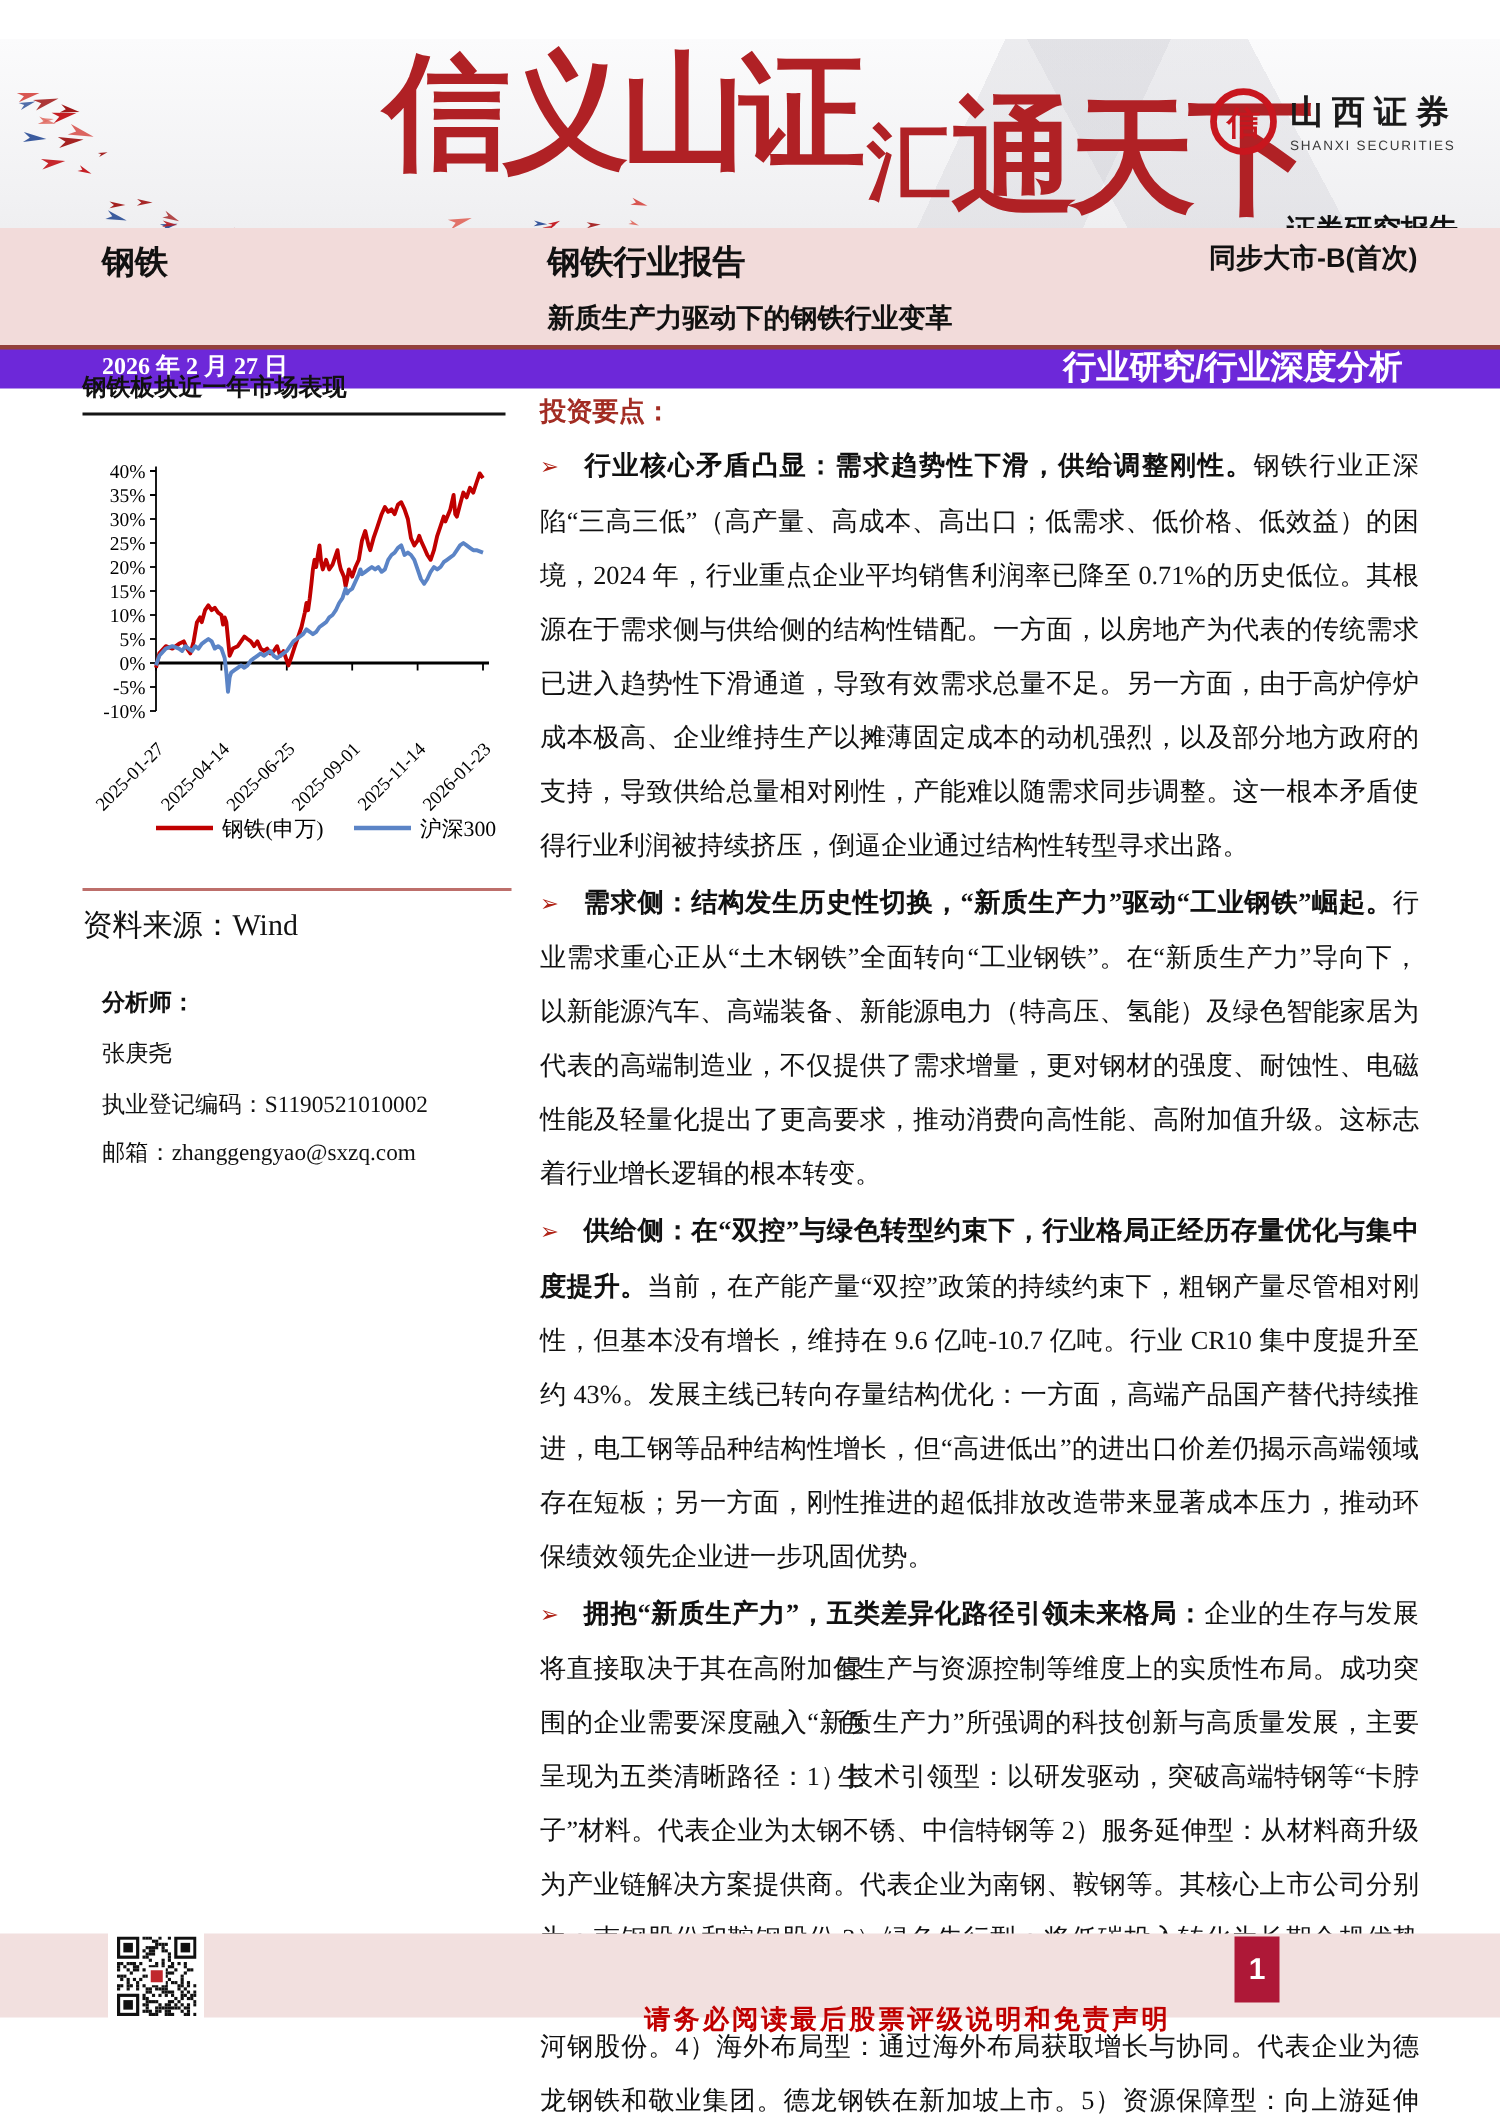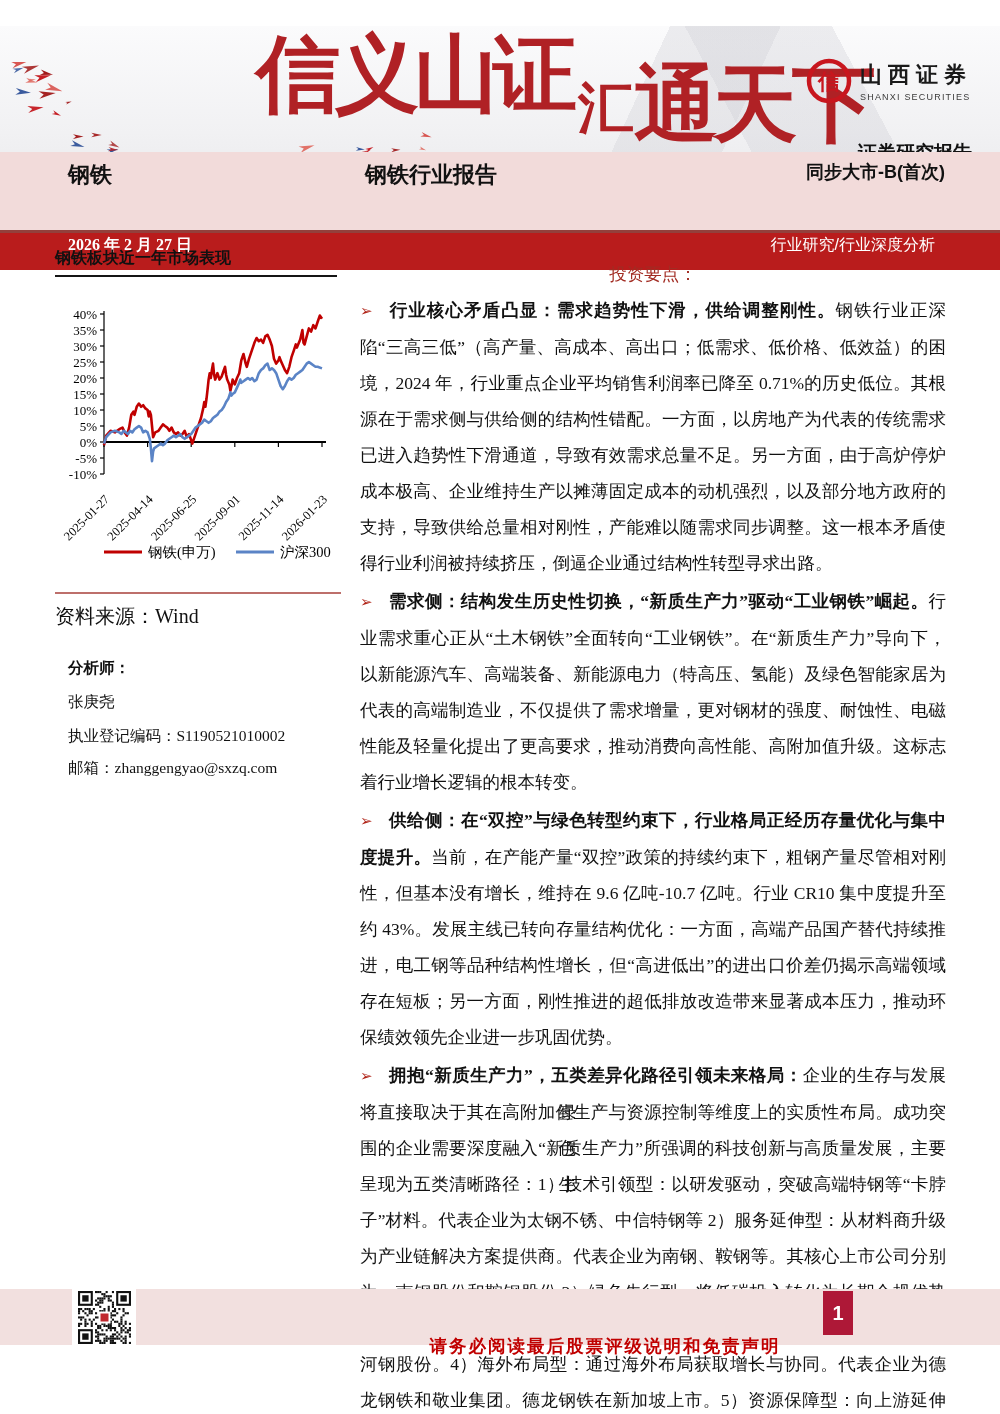--- a/index.html
+++ b/index.html
@@ -35,39 +35,39 @@
   .title-band { position:absolute; left:0; top:152px; width:1000px; height:78px; background:#f2dbda; }
   .sector { position:absolute; left:68px; top:8px; font-family:"Liberation Sans","DejaVu Sans",sans-serif;
     font-weight:bold; font-size:22px; }
   .report-title { position:absolute; left:365px; top:8px; font-family:"Liberation Sans","DejaVu Sans",sans-serif;
     font-weight:bold; font-size:22px; }
   .rating { position:absolute; right:55px; top:8px; font-family:"Liberation Sans","DejaVu Sans",sans-serif;
     font-weight:bold; font-size:18px; }
   .subtitle { position:absolute; left:365px; top:48px; font-family:"Liberation Sans","DejaVu Sans",sans-serif;
     font-weight:bold; font-size:18px; }
   
-  .date-bar { position:absolute; left:0; top:230px; width:1000px; height:40px;
-    background:#b91c1c; border-top:3px solid #93403c; color:#ffffff; }
+  .date-bar { position:absolute; left:0; top:230px; width:1000px; height:29px;
+    background:#6d28d9; border-top:3px solid #93403c; color:#ffffff; }
   .date-text { position:absolute; left:68px; top:1px; font-weight:bold; font-size:16px; line-height:22px; }
   .category-text { position:absolute; right:65px; top:1px; font-family:"Liberation Sans","DejaVu Sans",sans-serif;
-    font-weight:normal; font-size:16px; line-height:22px; }
+    font-weight:bold; font-size:22px; line-height:22px; }
   
   .chart-header { position:absolute; left:55px; top:248px; width:282px;
     font-family:"Liberation Sans","DejaVu Sans",sans-serif; font-weight:bold; font-size:16px;
     padding-bottom:6px; border-bottom:2px solid #151515; }
   .chart-box { position:absolute; left:52px; top:298px; width:300px; height:285px; }
   .sidebar-sep { position:absolute; left:55px; top:592px; width:286px; height:2px; background:#bd6f6b; }
   .source-line { position:absolute; left:55px; top:603px; font-size:20px; }
   .analyst-heading { position:absolute; left:68px; top:658px; font-weight:bold; font-size:15.5px; }
   .analyst-name { position:absolute; left:68px; top:692px; font-size:15.5px; }
   .license-line { position:absolute; left:68px; top:726px; font-size:15.5px; }
   .email-line { position:absolute; left:68px; top:758px; font-size:15.5px; }
   
   .main-col { position:absolute; left:360px; top:262px; width:586px; }
-  .ip-heading { color:#a22c23; font-weight:normal; font-size:17.5px; margin-bottom:6px;text-align:center; }
+  .ip-heading { color:#a22c23; font-weight:bold; font-size:17.5px; margin-bottom:6px; }
   .bullet { font-size:17.5px; line-height:36px; text-align:justify; margin-top:2px;
     text-justify:inter-ideograph; }
   .bullet .arrow { color:#b02418; font-family:"DejaVu Sans","Liberation Sans",sans-serif;
     font-size:15px; padding-right:16px; }
   .bullet .lead { font-weight:bold; }
   .overlap { position:relative; display:inline-block; }
   .overlap .over { position:absolute; left:3px; top:0; color:#1a1a1a; }
   
   .footer-band { position:absolute; left:0; top:1289px; width:1000px; height:56px; background:#f2e0df; }
   .qr-wrap { position:absolute; left:72px; top:1283px; width:64px; height:68px; background:#ffffff;
@@ -165,20 +165,21 @@
         <span class="logo-en">SHANXI SECURITIES</span>
       </div>
     </div>
     <div class="report-type">证券研究报告</div>
   </div>
 
   <div class="title-band">
     <span class="sector">钢铁</span>
     <span class="report-title">钢铁行业报告</span>
     <span class="rating">同步大市-B(首次)</span>
+    <span class="subtitle">新质生产力驱动下的钢铁行业变革</span>
   </div>
 
   <div class="date-bar">
     <span class="date-text">2026 年 2 月 27 日</span>
     <span class="category-text">行业研究/行业深度分析</span>
   </div>
 
   <div class="chart-header">钢铁板块近一年市场表现</div>
   <div class="chart-box">
     <svg id="perf-chart" width="300" height="285" viewBox="0 0 300 285">

